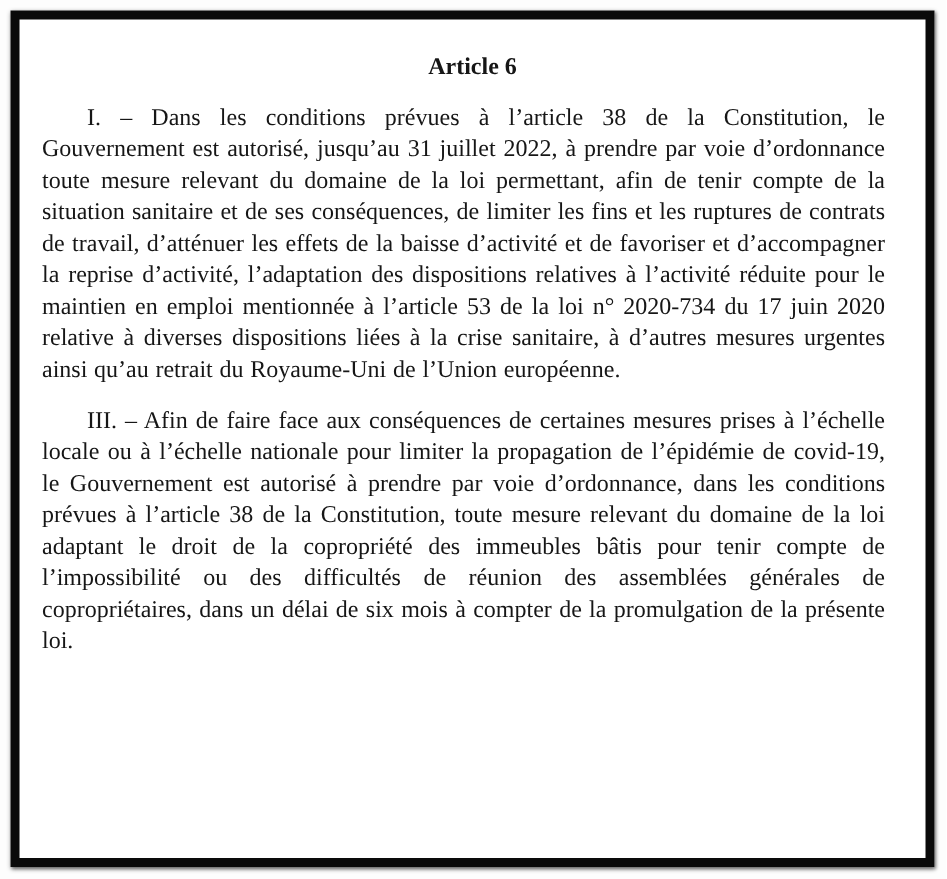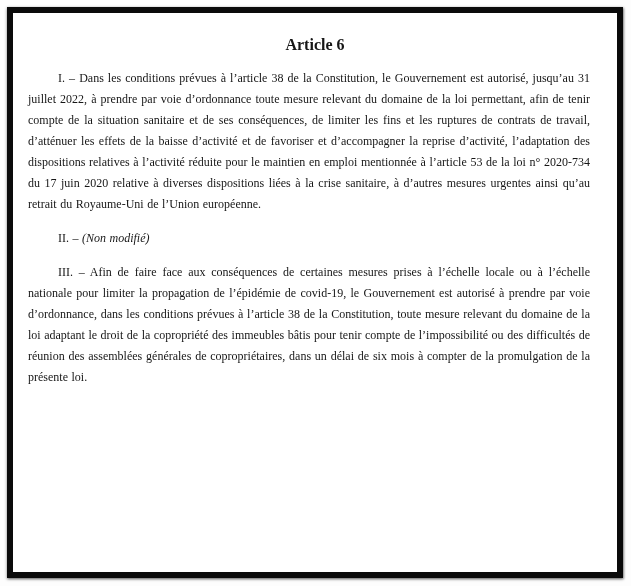--- a/index.html
+++ b/index.html
@@ -30,39 +30,38 @@
   }
   .doc-title {
     margin: 10px 0 0 0;
     font-size: 16px;
     line-height: 21px;
     font-weight: bold;
     text-align: center;
   }
   .para {
     margin: 13px 12px 0 0;
-    font-size: 12px;
+    font-size: 16px;
     line-height: 21px;
     text-align: justify;
     text-indent: 30px;
     word-spacing: 0.5px;
   }
   .italic {
     font-style: italic;
   }
 </style>
 </head>
 <body>
 
 <div class="page">
   <div class="frame">
 
     <h1 class="doc-title">Article 6</h1>
 
     <p class="para"><span>I. – </span><span>Dans les conditions prévues à l’article 38 de la Constitution, le Gouvernement est autorisé, jusqu’au 31 juillet 2022, à prendre par voie d’ordonnance toute mesure relevant du domaine de la loi permettant, afin de tenir compte de la situation sanitaire et de ses conséquences, de limiter les fins et les ruptures de contrats de travail, d’atténuer les effets de la baisse d’activité et de favoriser et d’accompagner la reprise d’activité, l’adaptation des dispositions relatives à l’activité réduite pour le maintien en emploi mentionnée à l’article 53 de la loi n° 2020-734 du 17 juin 2020 relative à diverses dispositions liées à la crise sanitaire, à d’autres mesures urgentes ainsi qu’au retrait du Royaume-Uni de l’Union européenne.</span></p>
 
-    <p class="para"><span>II. – </span><span class="italic">(Non modifié)</span></p>
 
     <p class="para"><span>III. – </span><span>Afin de faire face aux conséquences de certaines mesures prises à l’échelle locale ou à l’échelle nationale pour limiter la propagation de l’épidémie de covid-19, le Gouvernement est autorisé à prendre par voie d’ordonnance, dans les conditions prévues à l’article 38 de la Constitution, toute mesure relevant du domaine de la loi adaptant le droit de la copropriété des immeubles bâtis pour tenir compte de l’impossibilité ou des difficultés de réunion des assemblées générales de copropriétaires, dans un délai de six mois à compter de la promulgation de la présente loi.</span></p>
 
 
   </div>
 </div>
 
 </body></html>

